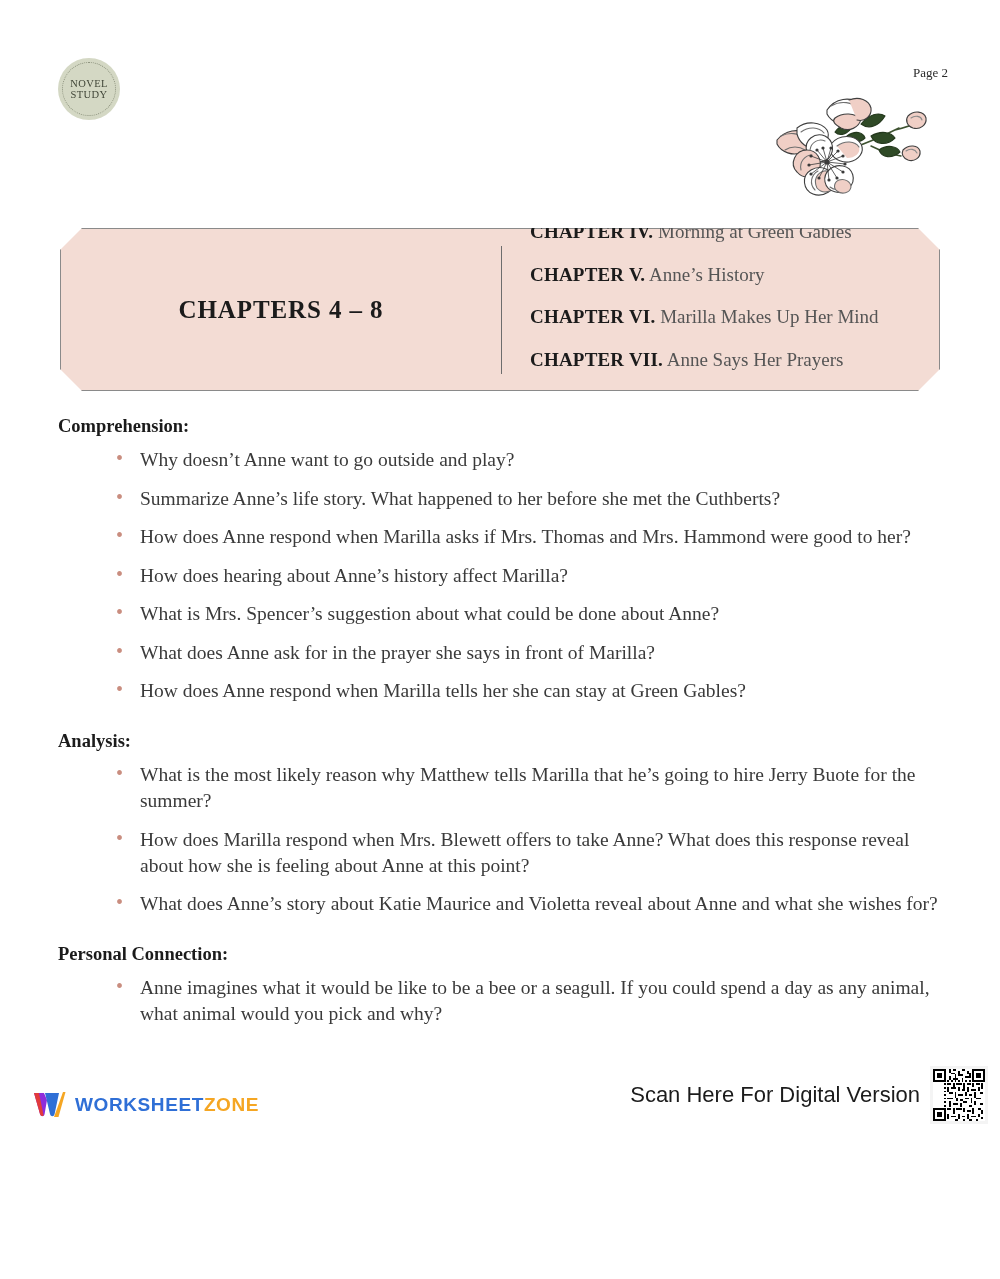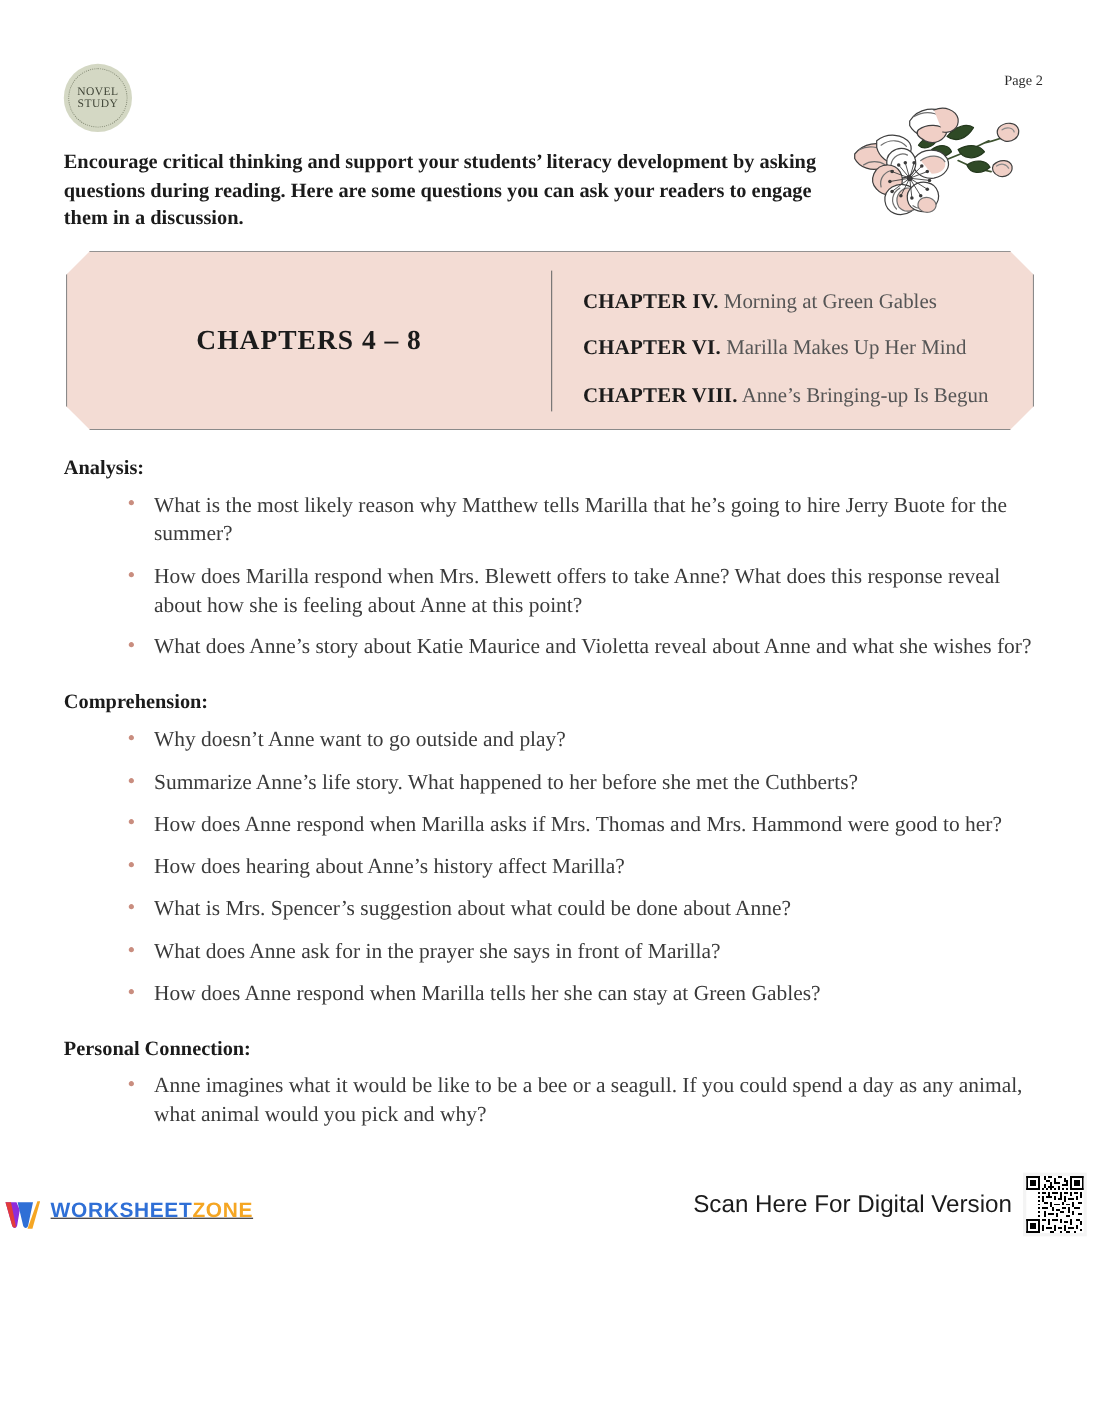--- a/index.html
+++ b/index.html
@@ -221,25 +221,24 @@
   
   .footer {
     position: absolute;
     left: 0;
     bottom: 0;
     width: 1000px;
     height: 70px;
   }
   .wz-logo {
     position: absolute;
-    left: 3px;
+    left: 32px;
     bottom: 16px;
     display: flex;
-    align-items: flex-start;
-    text-decoration: underline;
+    align-items: center;
   }
   .wz-mark { width: 34px; height: 30px; flex: 0 0 auto; }
   .wz-text {
     margin-left: 9px;
     font-family: "Liberation Sans", sans-serif;
     font-weight: bold;
     font-size: 19px;
     letter-spacing: .6px;
   }
   .wz-worksheet { color: #2f6fd6; }
@@ -281,21 +280,20 @@
         <div class="seal-text">
           <div>NOVEL</div>
           <div>STUDY</div>
         </div>
       </div>
 
 
       <div class="page-num">Page 2</div>
     </div>
 
-    <div class="intro">Encourage critical thinking and support your students’ literacy development by asking questions during reading. Here are some questions you can ask your readers to engage them in a discussion.</div>
   </div>
 
   <svg class="flower" viewBox="0 0 165 130">
     <g stroke="#3f3f3f" stroke-width="1.1" fill="none" stroke-linejoin="round" stroke-linecap="round">
 
       <path d="M72 62 C90 56 108 48 124 40 M120 42 C128 40 136 38 143 34" stroke="#3d5230" stroke-width="1.6"></path>
       <path d="M96 58 C104 62 114 66 126 68" stroke="#3d5230" stroke-width="1.5"></path>
 
       <path d="M86 36 C94 26 104 24 110 28 C104 38 94 42 86 36 Z" fill="#2f4a26" stroke="#24381d"></path>
       <path d="M96 48 C106 42 116 44 120 50 C112 58 100 57 96 48 Z" fill="#2f4a26" stroke="#24381d"></path>
@@ -372,52 +370,60 @@
   <div class="chapters-box">
     <div class="chapters-inner">
       <div class="chapters-left">CHAPTERS 4 – 8</div>
       <div class="chapters-divider"></div>
       <div class="chapters-right">
         <div class="chapter-line">
           <span class="chapter-num">CHAPTER IV.</span>
           <span class="chapter-title">Morning at Green Gables</span>
         </div>
         <div class="chapter-line">
+          <span class="chapter-num">CHAPTER V.</span>
+          <span class="chapter-title">Anne’s History</span>
+        </div>
+        <div class="chapter-line">
           <span class="chapter-num">CHAPTER VI.</span>
           <span class="chapter-title">Marilla Makes Up Her Mind</span>
+        </div>
+        <div class="chapter-line">
+          <span class="chapter-num">CHAPTER VII.</span>
+          <span class="chapter-title">Anne Says Her Prayers</span>
         </div>
         <div class="chapter-line">
           <span class="chapter-num">CHAPTER VIII.</span>
           <span class="chapter-title">Anne’s Bringing-up Is Begun</span>
         </div>
       </div>
     </div>
   </div>
 
   <div class="content">
-
-    <div class="section">
-      <div class="section-heading">Analysis:</div>
-      <ul class="q-list">
-        <li class="q-item">What is the most likely reason why Matthew tells Marilla that he’s going to hire Jerry Buote for the summer?</li>
-        <li class="q-item">How does Marilla respond when Mrs. Blewett offers to take Anne? What does this response reveal about how she is feeling about Anne at this point?</li>
-        <li class="q-item">What does Anne’s story about Katie Maurice and Violetta reveal about Anne and what she wishes for?</li>
-      </ul>
-    </div>
 
     <div class="section">
       <div class="section-heading">Comprehension:</div>
       <ul class="q-list">
         <li class="q-item">Why doesn’t Anne want to go outside and play?</li>
         <li class="q-item">Summarize Anne’s life story. What happened to her before she met the Cuthberts?</li>
         <li class="q-item">How does Anne respond when Marilla asks if Mrs. Thomas and Mrs. Hammond were good to her?</li>
         <li class="q-item">How does hearing about Anne’s history affect Marilla?</li>
         <li class="q-item">What is Mrs. Spencer’s suggestion about what could be done about Anne?</li>
         <li class="q-item">What does Anne ask for in the prayer she says in front of Marilla?</li>
         <li class="q-item">How does Anne respond when Marilla tells her she can stay at Green Gables?</li>
+      </ul>
+    </div>
+
+    <div class="section">
+      <div class="section-heading">Analysis:</div>
+      <ul class="q-list">
+        <li class="q-item">What is the most likely reason why Matthew tells Marilla that he’s going to hire Jerry Buote for the summer?</li>
+        <li class="q-item">How does Marilla respond when Mrs. Blewett offers to take Anne? What does this response reveal about how she is feeling about Anne at this point?</li>
+        <li class="q-item">What does Anne’s story about Katie Maurice and Violetta reveal about Anne and what she wishes for?</li>
       </ul>
     </div>
 
     <div class="section">
       <div class="section-heading">Personal Connection:</div>
       <ul class="q-list">
         <li class="q-item">Anne imagines what it would be like to be a bee or a seagull. If you could spend a day as any animal, what animal would you pick and why?</li>
       </ul>
     </div>
 

